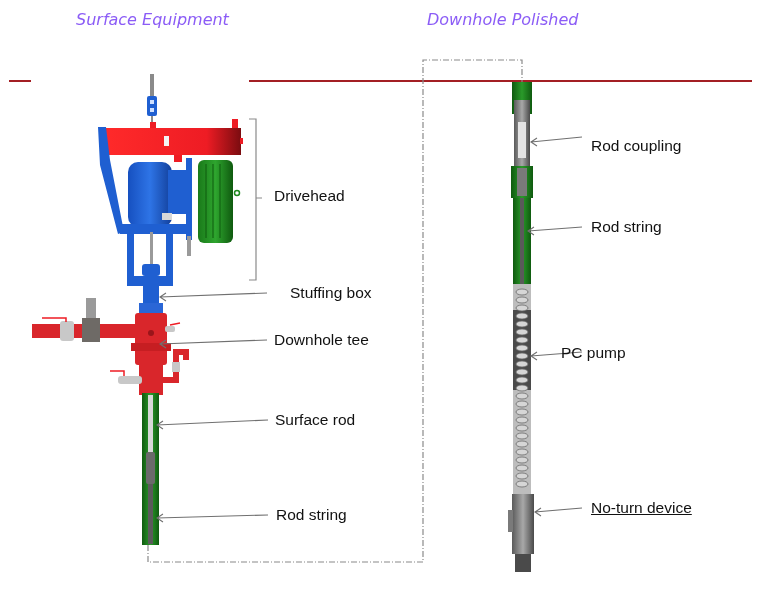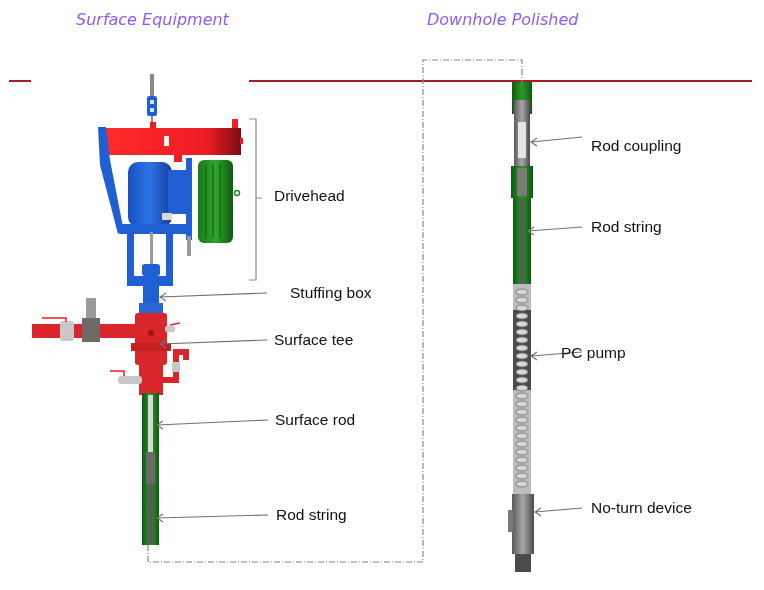--- a/index.html
+++ b/index.html
@@ -188,20 +188,20 @@
   <g stroke="#707070" stroke-width="1.1" fill="none">
     <path d="M582,137 L531,142 M537,138 L531,142 L537,146"></path>
     <path d="M582,227 L528,231 M534,227 L528,231 L534,235"></path>
     <path d="M582,352 L531,356 M537,352 L531,356 L537,360"></path>
     <path d="M582,508 L535,512 M541,508 L535,512 L541,516"></path>
   </g>
 </svg>
 
 <div class="label" style="left:274px; top:187px;">Drivehead</div>
 <div class="label" style="left:274px; top:284px;margin-left:16px;">Stuffing box</div>
-<div class="label" style="left:274px; top:331px;">Surface tee</div>
+<div class="label" style="left:274px; top:331px;">Downhole tee</div>
 <div class="label" style="left:275px; top:411px;">Surface rod</div>
 <div class="label" style="left:276px; top:506px;">Rod string</div>
 
 <div class="label" style="left:591px; top:129px;margin-top:8px;">Rod coupling</div>
 <div class="label" style="left:591px; top:218px;">Rod string</div>
 <div class="label" style="left:561px; top:344px;">PC pump</div>
-<div class="label" style="left:591px; top:499px;">No-turn device</div>
+<div class="label" style="left:591px; top:499px;text-decoration:underline;">No-turn device</div>
 
 </body></html>

